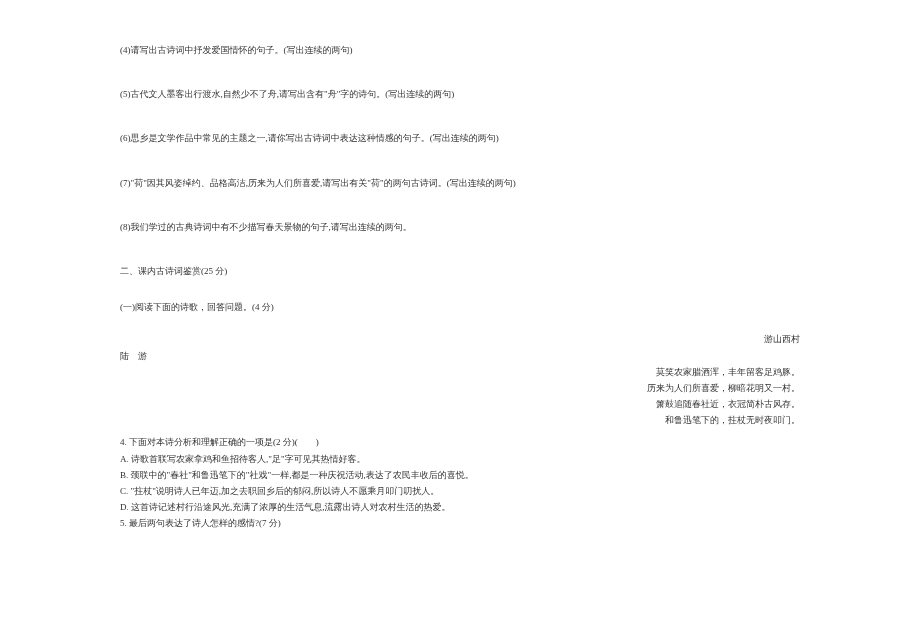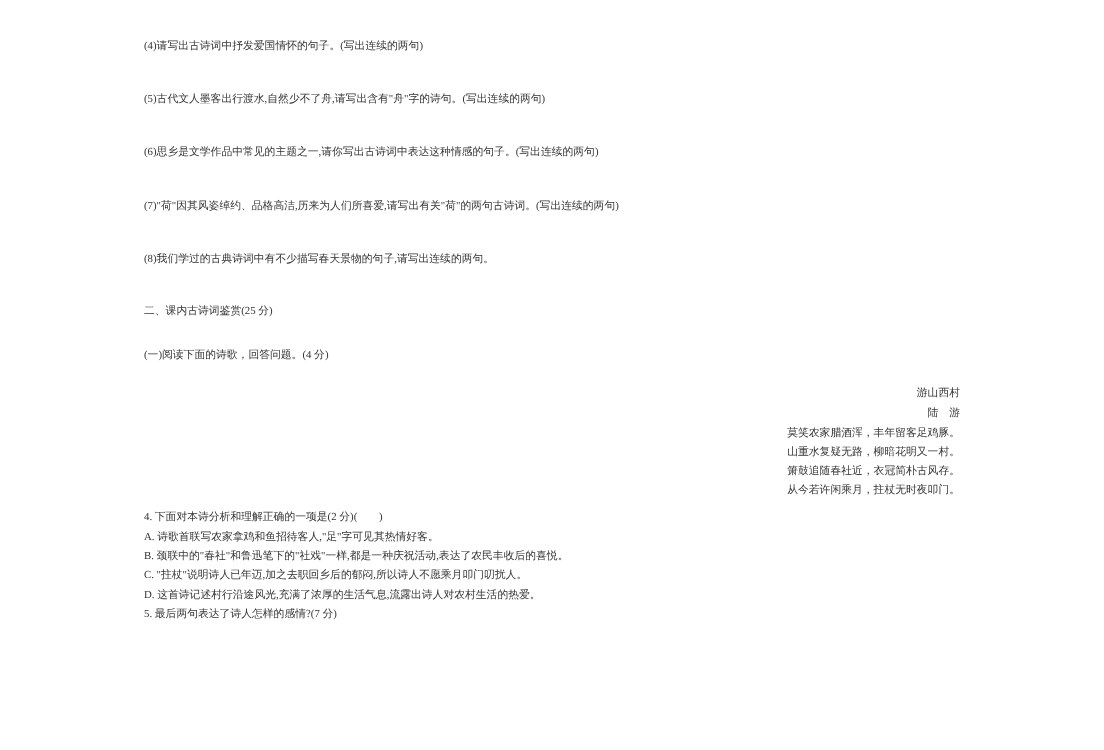--- a/index.html
+++ b/index.html
@@ -12,31 +12,32 @@
       height: 625px;
       background: #ffffff;
       font-family: "SimSun", "宋体", serif;
       font-size: 9px;
       color: #333;
       padding: 30px 120px 20px 120px;
       line-height: 1.8;
     }
     .question {
       margin-bottom: 28px;
+      margin-top: 12px;
     }
     .section-title {
       margin-top: 10px;
       margin-bottom: 20px;
     }
     .poem-title {
       text-align: right;
       margin-top: 4px;
     }
     .poem-author {
-      text-align: right;
+      text-align: left;
     }
     .poem-line {
       text-align: right;
     }
     .q4 {
       margin-top: 6px;
     }
     .sub-reading {
       margin-bottom: 16px;
     }
@@ -77,27 +78,27 @@
 </div>
 
 <div class="poem-author">
   <span>陆　游</span>
 </div>
 
 <div class="poem-line">
   <span>莫笑农家腊酒浑，丰年留客足鸡豚。</span>
 </div>
 <div class="poem-line">
-  <span>山重水复疑无路，柳暗花明又一村。</span>
+  <span>历来为人们所喜爱，柳暗花明又一村。</span>
 </div>
 <div class="poem-line">
   <span>箫鼓追随春社近，衣冠简朴古风存。</span>
 </div>
 <div class="poem-line">
-  <span>从今若许闲乘月，拄杖无时夜叩门。</span>
+  <span>和鲁迅笔下的，拄杖无时夜叩门。</span>
 </div>
 
 <div class="q4">
   <span>4. 下面对本诗分析和理解正确的一项是(2 分)(　　)</span>
 </div>
 
 <div>
   <span>A. 诗歌首联写农家拿鸡和鱼招待客人,"足"字可见其热情好客。</span>
 </div>
 <div>

